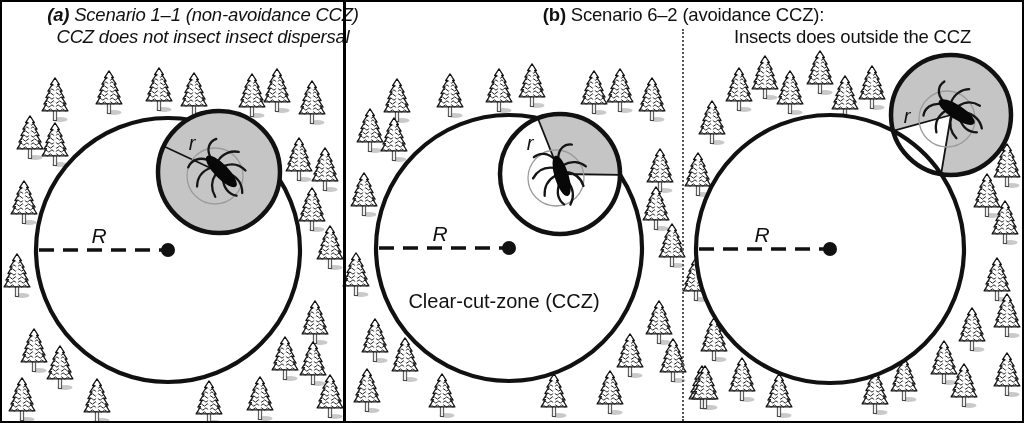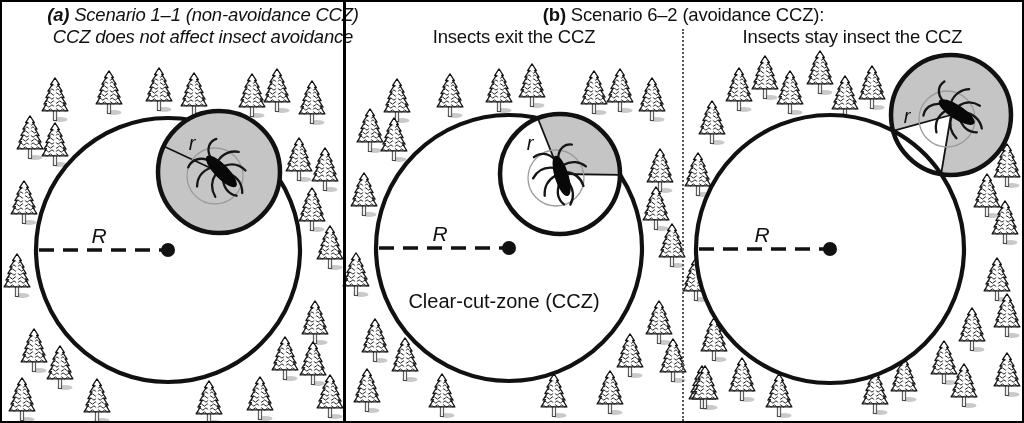--- a/index.html
+++ b/index.html
@@ -173,25 +173,24 @@
         <circle cx="945" cy="117" r="28" fill="none" stroke="#9c9c9c" stroke-width="1.3"></circle>
         <g transform="translate(953,109) rotate(-57)">
           <use href="#insect" x="-40" y="-40" width="80" height="80"></use>
         </g>
         <text x="905" y="121" text-anchor="middle" class="lbl-r">r</text>
       </g>
     </svg>
 
   <div class="hdr hdr-a">
     <div class="l1"><b>(a)</b> <span>Scenario 1–1 (non-avoidance CCZ)</span></div>
-    <div class="l2">CCZ does not affect insect avoidance</div>
+    <div class="l2">CCZ does not insect insect dispersal</div>
   </div>
 
   <div class="hdr hdr-bt">
     <div class="l1"><b>(b)</b> <span>Scenario 6–2 (avoidance CCZ):</span></div>
   </div>
 
-  <div class="subhdr hdr-b1l">Insects exit the CCZ</div>
-  <div class="subhdr hdr-b2l">Insects stay insect the CCZ</div>
+  <div class="subhdr hdr-b2l">Insects does outside the CCZ</div>
 
   <div class="divider-solid"></div>
   <div class="divider-dotted"></div>
 </div>
 
 </body></html>

